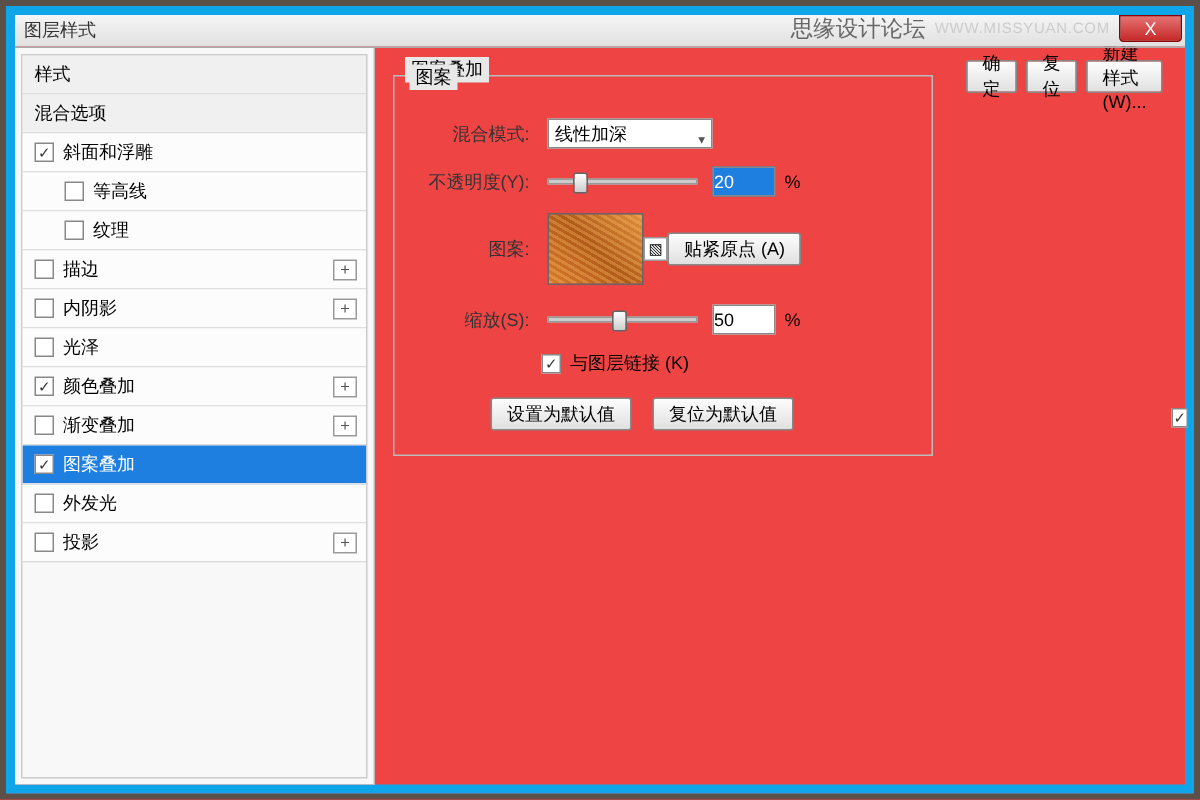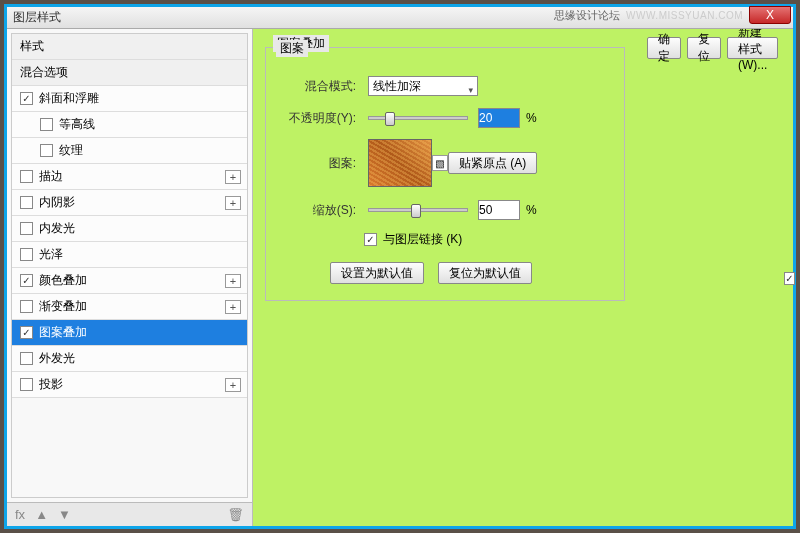--- a/index.html
+++ b/index.html
@@ -1,25 +1,25 @@
 <!DOCTYPE html>
 <html><head>
   <meta charset="utf-8">
   <style>
     *{box-sizing:border-box;margin:0;padding:0;font-family:"Microsoft YaHei",SimSun,Arial,sans-serif;font-size:12px}
     body{background:#5a5048;width:800px;height:533px;position:relative;padding:4px}
-    .dialog{width:792px;height:525px;background:#bef264;border:3px solid #0ea5e9;position:relative}
+    .dialog{width:792px;height:525px;background:#ef4444;border:6px solid #0ea5e9;position:relative}
     .titlebar{height:22px;background:linear-gradient(#f5f5f5,#e0e0e0);border-bottom:1px solid #aaa;display:flex;align-items:center;padding:0 6px;position:relative}
     .titlebar-text{color:#333}
     .titlebar-right{position:absolute;right:2px;top:0;display:flex;align-items:center;gap:6px}
-    .forum-text{color:#666;font-size:11px}
+    .forum-text{color:#666;font-size:15px}
     .url-text{color:#ccc;font-size:10px;letter-spacing:0.5px}
     .close-btn{width:42px;height:18px;background:linear-gradient(#e57373,#c62828);border:1px solid #8b0000;border-radius:0 0 3px 3px;color:#fff;display:flex;align-items:center;justify-content:center;cursor:pointer;margin-top:-1px}
     .body{display:flex;height:calc(100% - 22px)}
-    .sidebar{width:246px;background:#f8f8f8;border-right:1px solid #bbb;display:flex;flex-direction:column}
+    .sidebar{width:246px;background:#f8f8f8;border-right:1px solid #bbb;display:flex;flex-direction:row}
     .style-list{flex:1;overflow:auto;border:1px solid #ccc;margin:4px}
     .list-item{height:26px;display:flex;align-items:center;padding:0 8px;border-bottom:1px solid #ddd;background:#fcfcfc;cursor:pointer;position:relative}
     .list-item.header{background:#f0f0f0;font-weight:normal}
     .list-item.selected{background:#1e7fe0;color:#fff}
     .list-item.sub{padding-left:28px}
     .cb{width:13px;height:13px;border:1px solid #888;background:#fff;margin-right:6px;display:flex;align-items:center;justify-content:center;font-size:10px;color:#333}
     .plus-btn{position:absolute;right:6px;width:16px;height:14px;border:1px solid #999;background:#fff;display:flex;align-items:center;justify-content:center;font-size:11px;color:#555}
     .sidebar-footer{height:24px;border-top:1px solid #bbb;display:flex;align-items:center;padding:0 8px;gap:10px;background:#e8e8e8}
     .footer-icon{color:#888;font-size:13px}
     .trash{margin-left:auto}
@@ -90,24 +90,20 @@
             <span>描边</span>
             <span class="plus-btn">+</span>
           </div>
           <div class="list-item">
             <span class="cb"></span>
             <span>内阴影</span>
             <span class="plus-btn">+</span>
           </div>
           <div class="list-item">
             <span class="cb"></span>
-            <span>内发光</span>
-          </div>
-          <div class="list-item">
-            <span class="cb"></span>
             <span>光泽</span>
           </div>
           <div class="list-item">
             <span class="cb">✓</span>
             <span>颜色叠加</span>
             <span class="plus-btn">+</span>
           </div>
           <div class="list-item">
             <span class="cb"></span>
             <span>渐变叠加</span>
@@ -120,26 +116,20 @@
           <div class="list-item">
             <span class="cb"></span>
             <span>外发光</span>
           </div>
           <div class="list-item">
             <span class="cb"></span>
             <span>投影</span>
             <span class="plus-btn">+</span>
           </div>
         </div>
-      <div class="sidebar-footer">
-        <span class="footer-icon">fx</span>
-        <span class="footer-icon">▲</span>
-        <span class="footer-icon">▼</span>
-        <span class="footer-icon trash">🗑</span>
-      </div>
     </div>
     <div class="main">
       <span class="section-title">图案叠加</span>
       <div class="fieldset">
         <span class="fieldset-title">图案</span>
         <div class="row">
           <span class="label">混合模式:</span>
           <div class="select">
             <span>线性加深</span>
             <span class="arrow">▾</span>

